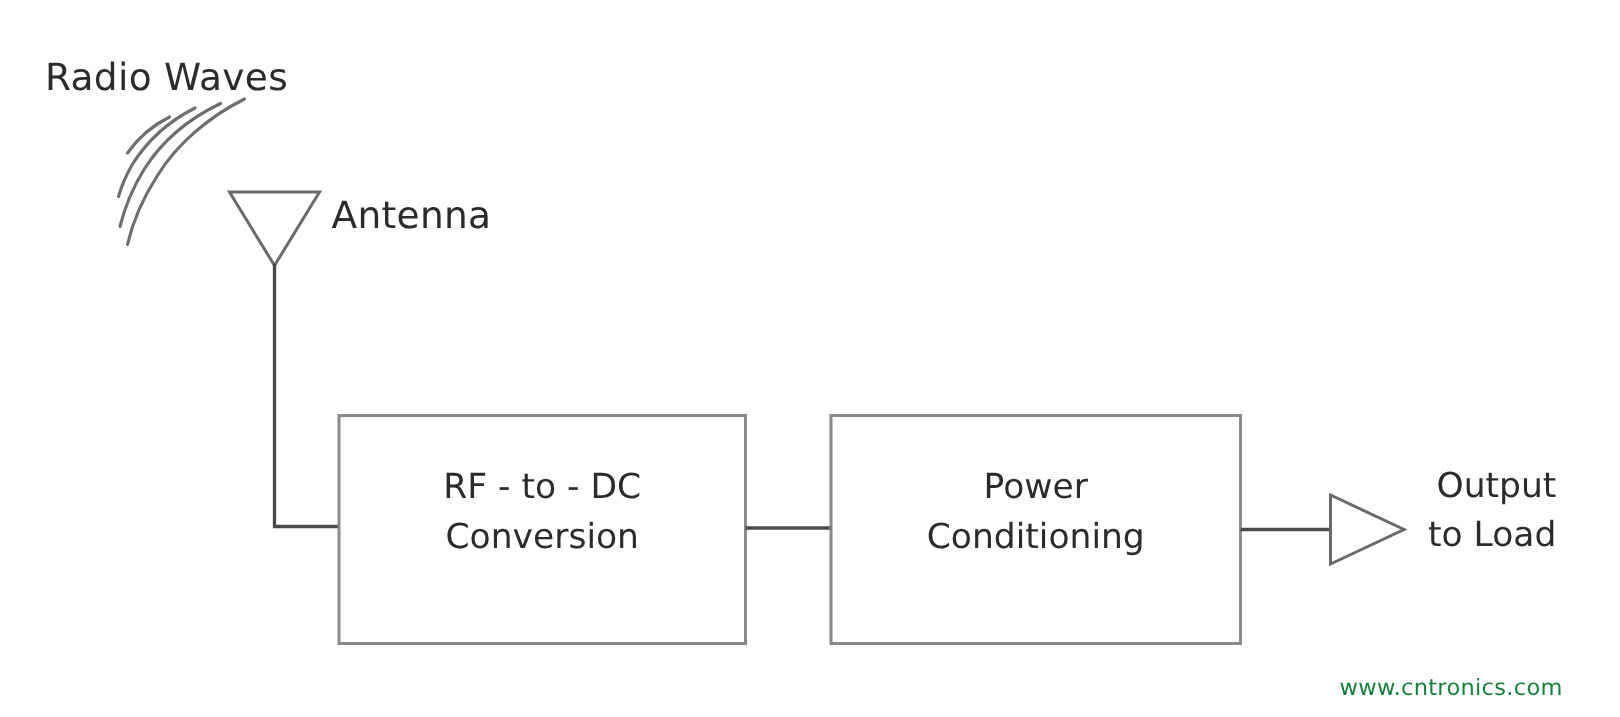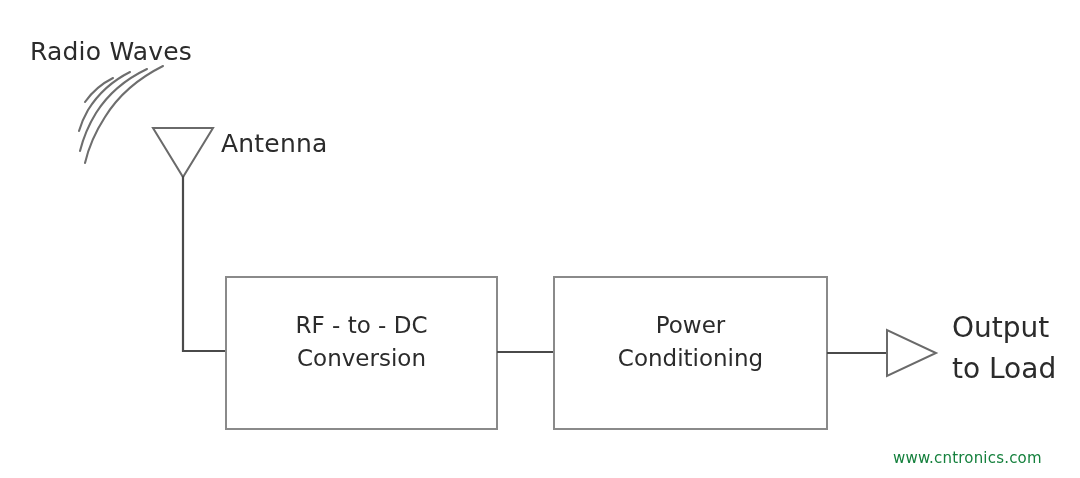--- a/index.html
+++ b/index.html
@@ -88,22 +88,22 @@
     width: 271px;
   }
   #label-power-cond {
     left: 554px;
     top: 309px;
     width: 273px;
   }
   #label-output-load {
     left: 952px;
     top: 308px;
-    font-size: 28px;
-    text-align: left;
+    font-size: 23px;
+    text-align: right;
     line-height: 1.45;
     white-space: pre-line;
     color: #2b2b2b;
     position: absolute;
     font-family: "DejaVu Sans", sans-serif;
   }
   #watermark {
     position: absolute;
     left: 893px;
     top: 449px;

